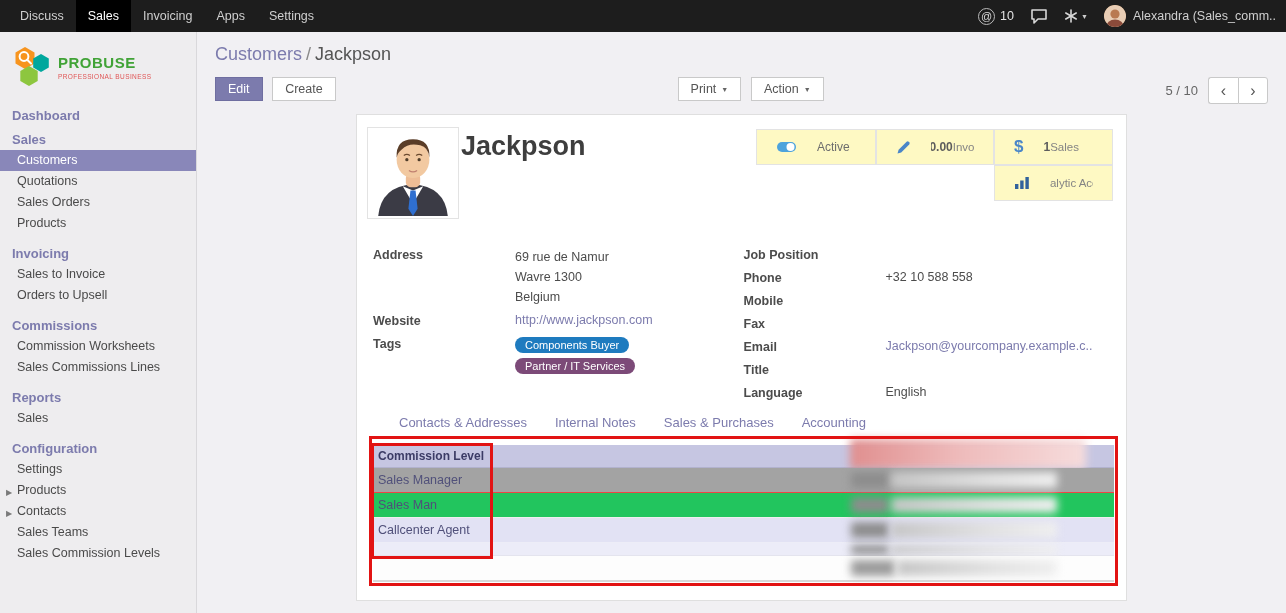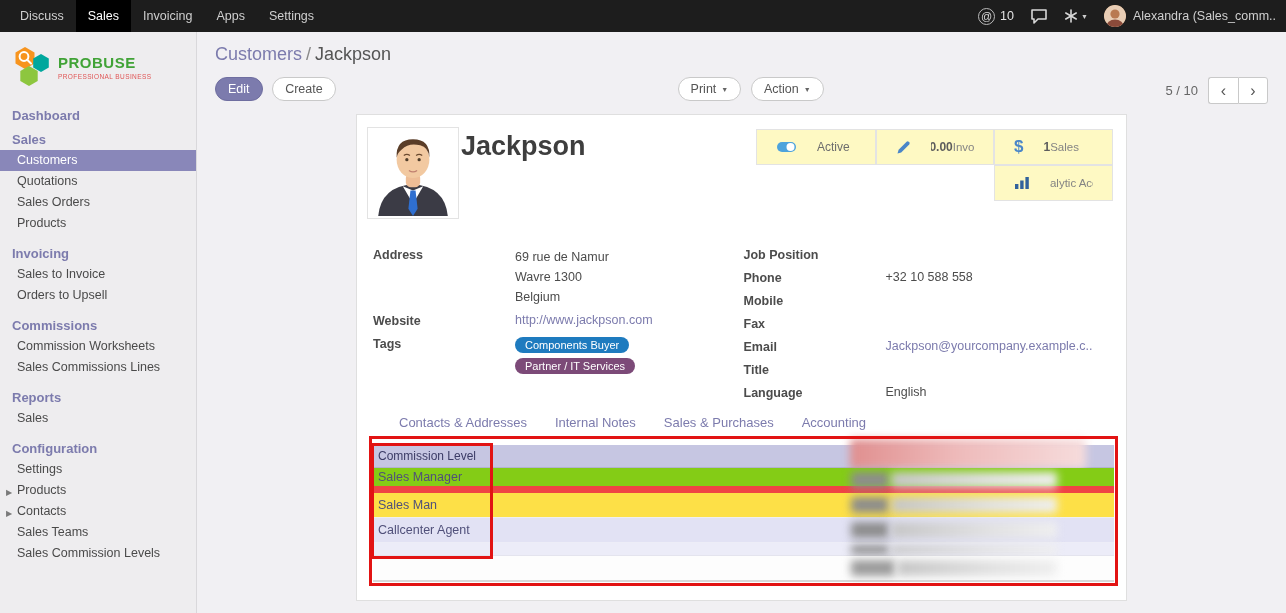--- a/index.html
+++ b/index.html
@@ -34,21 +34,21 @@
   .tri{position:absolute;left:6px;top:5px;font-size:8px;color:#7a7a7a}
 
   
   .main{flex:1;position:relative;background:#f1f0f3;overflow:hidden}
   .control{padding:12px 18px 0}
   .breadcrumb{font-size:18px;margin-bottom:12px}
   .bc-link{color:#7c7bad;cursor:pointer}
   .bc-sep{color:#888;padding:0 4px}
   .bc-current{color:#555}
   .cp-row{display:flex;align-items:flex-start}
-  .btn{display:inline-flex;align-items:center;border:1px solid #c9c9c9;background:#fff;color:#555;font-size:12.5px;padding:4px 12px;border-radius:12px;cursor:pointer;white-space:nowrap}
+  .btn{display:inline-flex;align-items:center;border:1px solid #c9c9c9;background:#fff;color:#555;font-size:12.5px;padding:4px 12px;border-radius:0;cursor:pointer;white-space:nowrap}
   .btn+.btn{margin-left:6px}
   .btn-primary{background:#7c7bad;border-color:#6f6ea0;color:#fff}
   .dcaret{font-size:7px;margin-left:5px;color:#666}
   .spacer{flex:1}
   .pager{display:flex;align-items:center;gap:10px;color:#666}
   .pager-btns{display:flex}
   .pager-btn{width:30px;height:27px;border:1px solid #c9c9c9;background:#fff;display:flex;align-items:center;justify-content:center;font-size:16px;color:#555;cursor:pointer}
   .pager-btn.prev{border-radius:3px 0 0 3px;border-right:none}
   .pager-btn.next{border-radius:0 3px 3px 0}
 
@@ -88,23 +88,23 @@
   .tab.active{background:#fff;border:1px solid #d9d9d9;border-bottom:1px solid #fff;margin-bottom:-1px;color:#444}
   .ann{border:3px solid #e21313;position:absolute;pointer-events:none;z-index:6}
   .ann-tab{left:-5px;top:-7px;right:-5px;bottom:-6px}
 
   
   .table-wrap{position:absolute;left:16px;top:330px;width:741px}
   .table{width:100%;border-bottom:2px solid #d8d8d8}
   .trow{display:flex;position:relative;align-items:center}
   .tcell{padding:0 6px 0 5px;font-size:12.5px;color:#50507a;flex:1;white-space:nowrap;overflow:hidden}
   .thead{height:23px;background:#c6c6e2;border-bottom:1px solid #b2b2ce}
-  .thead .tcell{font-weight:normal;color:#3c3c66;font-size:12px}
-  .r1{height:25px;background:#84cc16;border-bottom:7px solid #ef4444}
-  .r2{height:25px;background:#fde047;border-bottom:1px solid #efefef}
+  .thead .tcell{font-weight:bold;color:#3c3c66;font-size:12px}
+  .r1{height:25px;background:#a3a3a3;border-bottom:1px solid #ef4444}
+  .r2{height:25px;background:#22c55e;border-bottom:1px solid #efefef}
   .r3{height:25px;background:#e2e2f4;border-bottom:1px solid #ededf7}
   .r4{height:13px;background:#ececf8;border-bottom:1px solid #e4e4ee}
   .r5{height:24px;background:#fdfdfd}
   .blur{position:absolute;filter:blur(4px);border-radius:2px;pointer-events:none}
   .b-pink{left:477px;top:-6px;width:236px;height:30px;background:linear-gradient(90deg,#e08f8f,#eebaba 45%,#f6dcdc)}
   .b-dark{left:478px;top:4px;width:38px;height:16px;background:#8d8d8d}
   .b-light{left:518px;top:4px;width:166px;height:16px;background:linear-gradient(90deg,#c6c6c6,#e2e2e2 60%,#efefef)}
   .r4 .b-dark{top:2px;height:9px}
   .r4 .b-light{top:2px;height:9px}
   .r5 .b-dark{width:44px;background:#9b9b9b}

